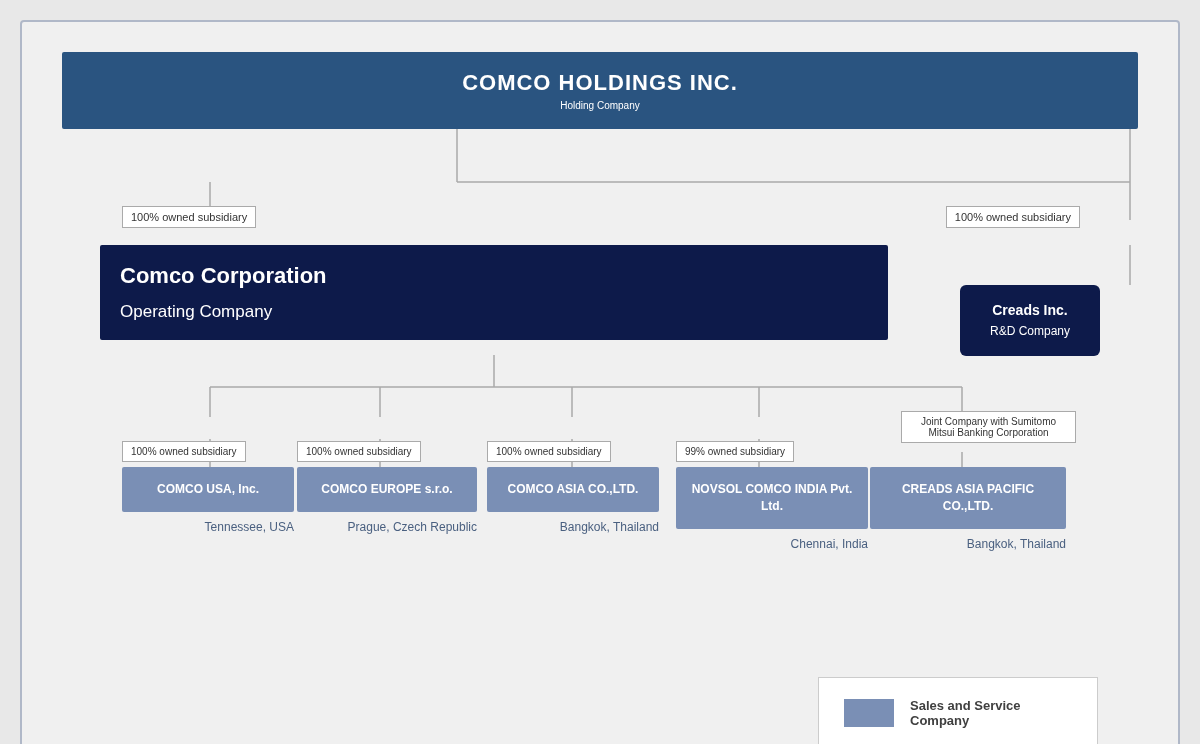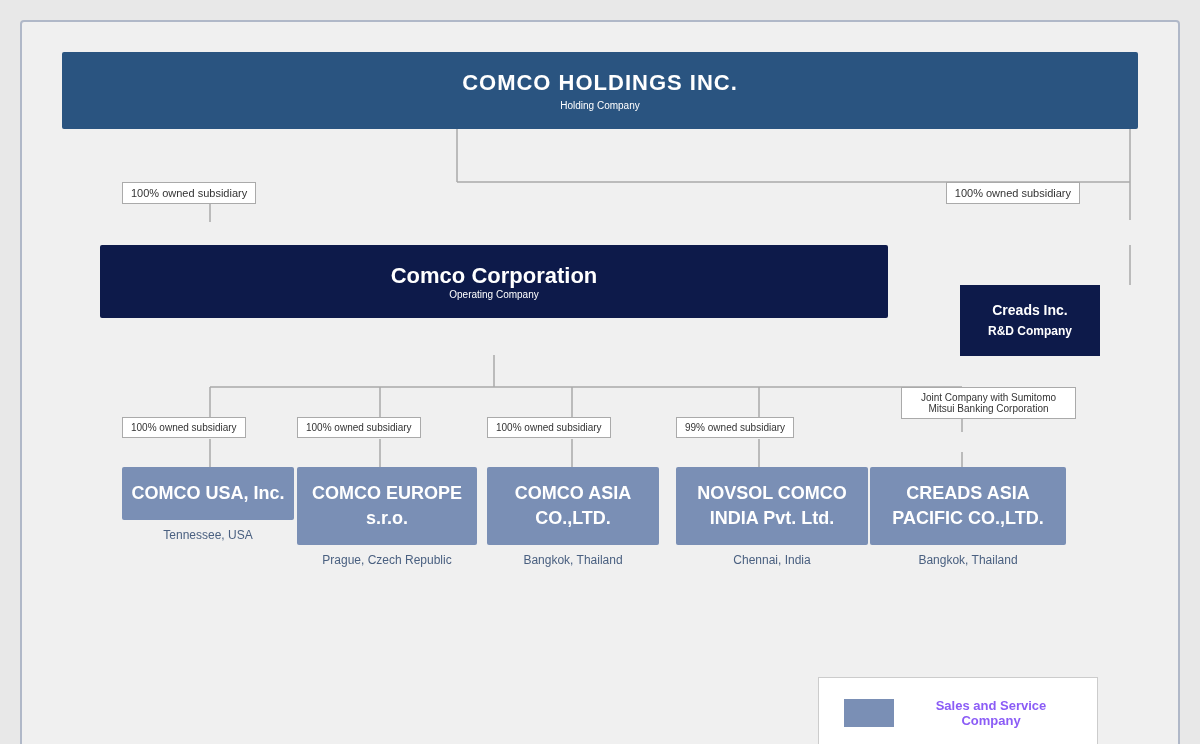--- a/index.html
+++ b/index.html
@@ -44,63 +44,64 @@
 
     
     .ownership-badge {
       border: 1px solid #aaa;
       background: white;
       font-size: 11px;
       padding: 4px 8px;
       display: inline-block;
       color: #333;
       white-space: nowrap;
+      margin-top: 24px;
     }
 
     .operating-box {
       background: #0d1a4a;
       color: white;
-      text-align: center;
+      text-align: left;
       padding: 18px 20px;
       border-radius: 2px;
     }
     .operating-box .title {
       font-size: 22px;
       font-weight: bold;
     }
     .operating-box .subtitle {
-      font-size: 10px;
-      margin-top: 0;
+      font-size: 17px;
+      margin-top: 13px;
     }
 
     .creads-box {
       background: #0d1a4a;
       color: white;
       text-align: center;
       padding: 16px 10px;
-      border-radius: 0;
+      border-radius: 6px;
       font-size: 14px;
       font-weight: bold;
       line-height: 1.4;
     }
 
     
     .sub-box {
       background: #7a8fb5;
       color: white;
       text-align: center;
       padding: 14px 8px;
       border-radius: 2px;
-      font-size: 18px;
+      font-size: 12px;
       font-weight: bold;
       line-height: 1.4;
     }
 
     .location-text {
-      text-align: center;
+      text-align: right;
       color: #4a6080;
       font-size: 12px;
       margin-top: 8px;
     }
 
     
     .legend {
       position: absolute;
       bottom: 30px;
       right: 40px;
@@ -118,23 +119,22 @@
     .legend-color {
       width: 50px;
       height: 28px;
       margin-right: 16px;
       flex-shrink: 0;
     }
     .legend-color.sales { background: #7a8fb5; }
     .legend-color.manufacturing { background: #0d1a4a; }
     .legend-text {
       font-size: 13px;
-      color: #8b5cf6;
-      font-weight: bold;
-      text-align: center;
+      color: #404040;
+      font-weight: bold;
     }
 
     
     .diagram-inner {
       position: relative;
       width: 100%;
     }
   </style>
 </head>
 <body>
@@ -195,21 +195,21 @@
     <div style="position:absolute; top:193px; left:38px; width:788px; z-index:2;">
       <div class="operating-box">
         <div class="title">Comco Corporation</div>
         <div class="subtitle">Operating Company</div>
       </div>
     </div>
 
     <div style="position:absolute; top:233px; right:38px; width:140px; z-index:2;">
       <div class="creads-box">
         <span>Creads Inc.</span><br>
-        <span style="font-size:12px;font-weight:bold;">R&amp;D Company</span>
+        <span style="font-size:12px;font-weight:normal;">R&amp;D Company</span>
       </div>
     </div>
 
     <div style="position:absolute; top:365px; left:60px; z-index:3;">
       <span class="ownership-badge" style="font-size:10px;">100% owned subsidiary</span>
     </div>
 
     <div style="position:absolute; top:365px; left:235px; z-index:3;">
       <span class="ownership-badge" style="font-size:10px;">100% owned subsidiary</span>
     </div>

